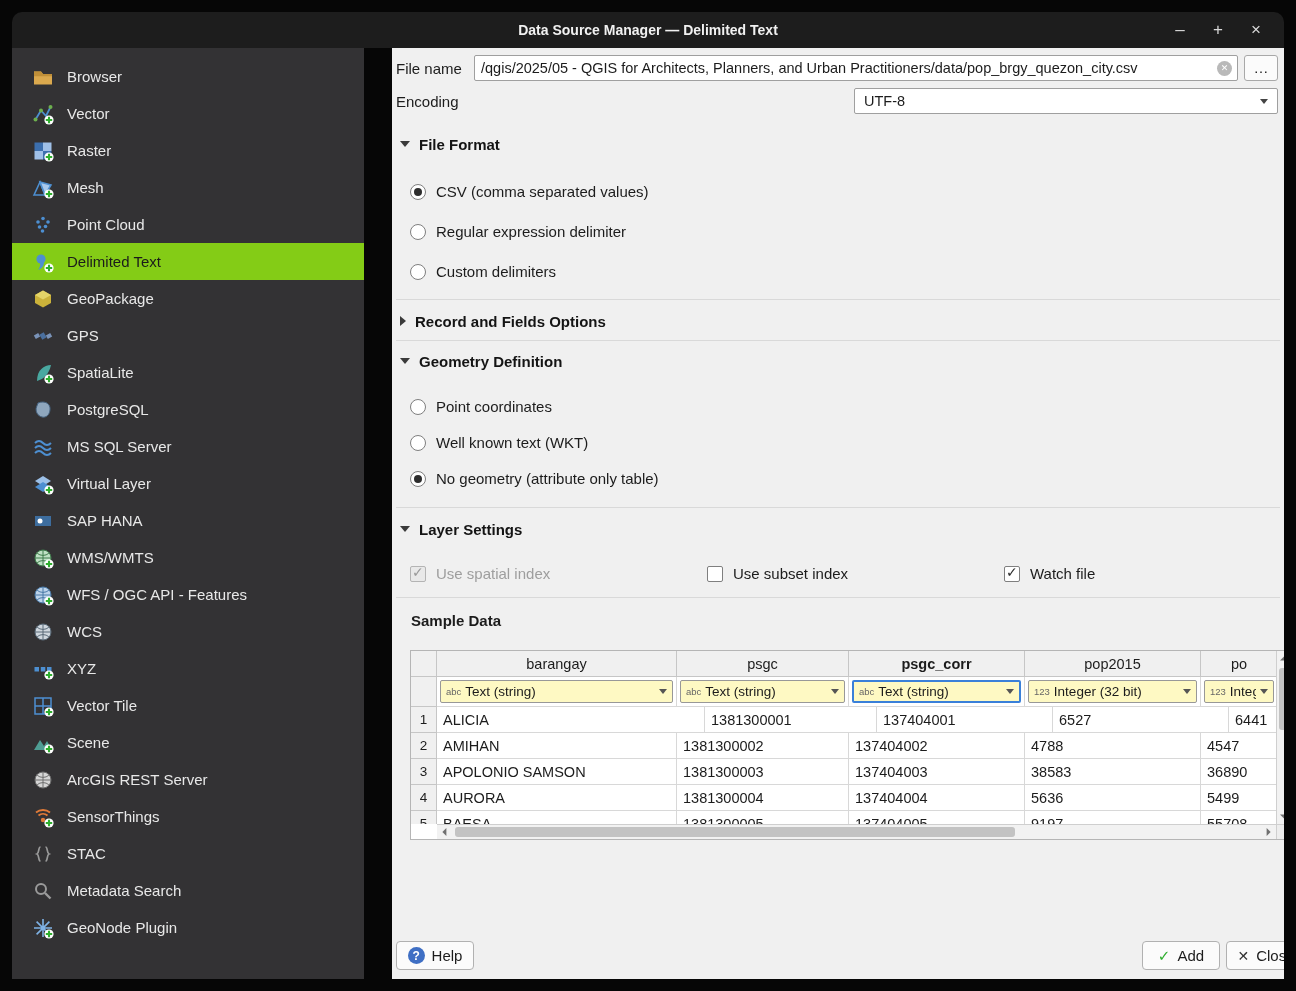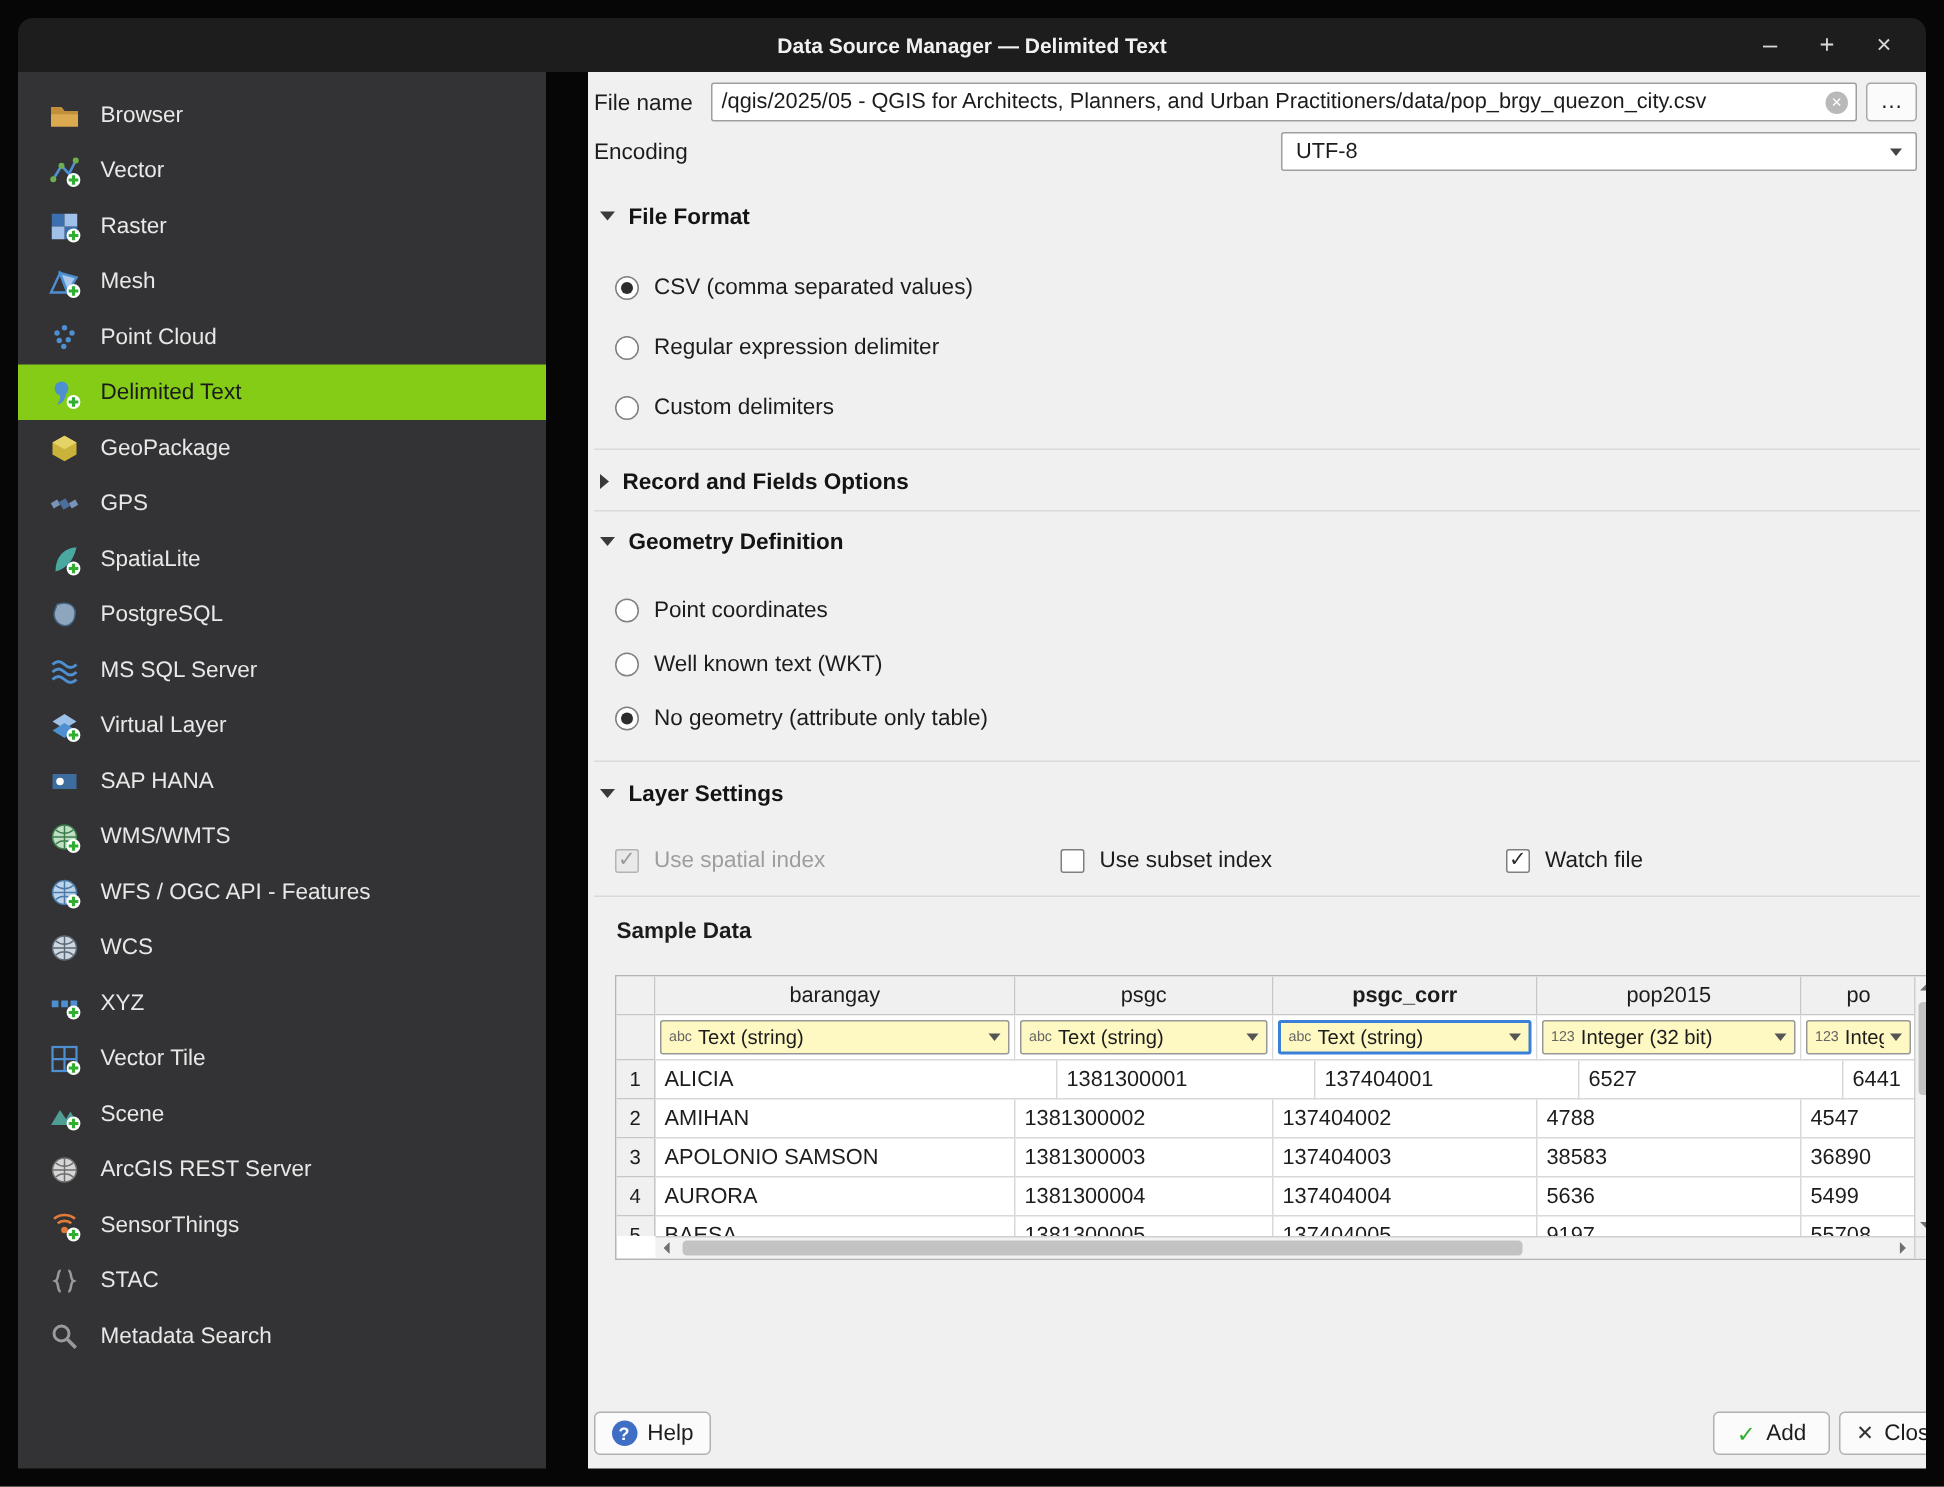--- a/index.html
+++ b/index.html
@@ -362,20 +362,30 @@
           <span>STAC</span>
         </div>
         <div class="sb-item">
           <span class="sb-icon">
             <svg viewBox="0 0 22 22" width="22" height="22">
               <circle cx="9" cy="9" r="5" fill="none" stroke="#9a9a9a" stroke-width="2"></circle>
               <path d="M13 13l5.5 5.5" stroke="#9a9a9a" stroke-width="2.4"></path>
             </svg>
           </span>
           <span>Metadata Search</span>
+        </div>
+        <div class="sb-item">
+          <span class="sb-icon">
+            <svg viewBox="0 0 22 22" width="22" height="22">
+              <path d="M11 2v18M2 11h18M4.6 4.6l12.8 12.8M17.4 4.6 4.6 17.4" stroke="#7fb2e5" stroke-width="1.6"></path>
+              <circle cx="17" cy="17" r="4.6" fill="#fff"></circle>
+              <path d="M17 13.8v6.4M13.8 17h6.4" stroke="#2fae2f" stroke-width="2.1"></path>
+            </svg>
+          </span>
+          <span>GeoNode Plugin</span>
         </div>
       </div>
 
     <div class="main">
 
       <div class="row-filename">
         <span class="flabel">File name</span>
         <div class="fileinput">
           <span class="fileval">/qgis/2025/05 - QGIS for Architects, Planners, and Urban Practitioners/data/pop_brgy_quezon_city.csv</span>
           <span class="clear">✕</span>

